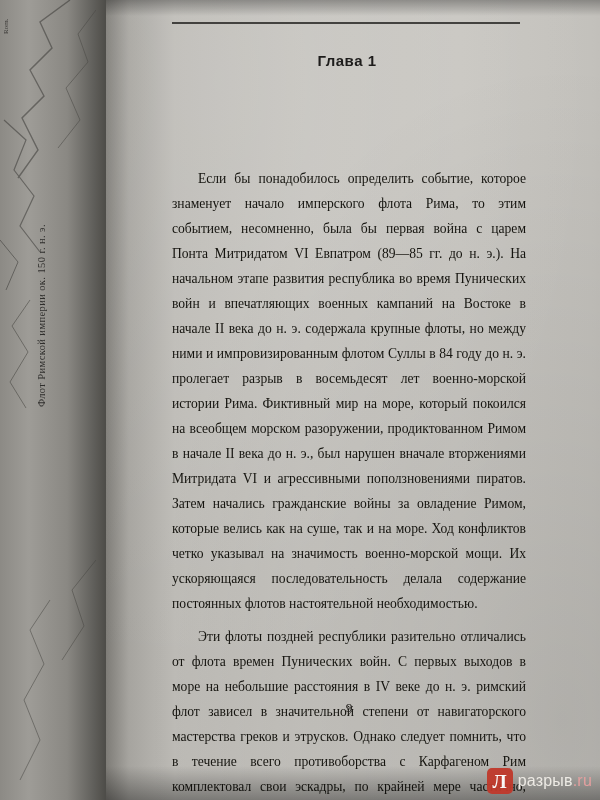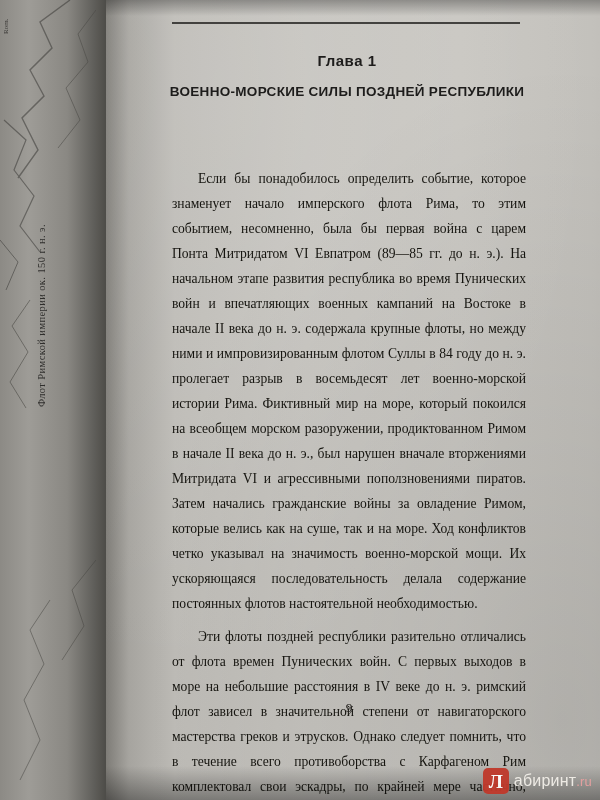--- a/index.html
+++ b/index.html
@@ -189,21 +189,21 @@
     line-height: 1;
   }
   .wm-text {
     font-family: "Liberation Sans", sans-serif;
     font-size: 16px;
     color: #f2efe9;
     letter-spacing: 0.2px;
   }
   .wm-text .ru {
     color: #e8a0a0;
-    font-size: 13px;
+    font-size: 16px;
   }
 </style>
 </head>
 <body>
 
 <div class="photo">
 
   <div class="spine"></div>
 
   <div class="left-page">
@@ -220,34 +220,33 @@
     <div class="vcaption">Флот Римской империи ок. 150 г. н. э.</div>
   </div>
 
   <div class="right-page">
     <div class="page-grain"></div>
 
     <div class="top-rule"></div>
 
     <div class="chapter-block">
       <div class="chapter-num">Глава 1</div>
-      <div class="chapter-title">ВОЕННО-МОРСКИЕ СИЛЫ ПОЗДНЕЙ РЕСПУБЛИКИ</div>
     </div>
 
     <div class="body-text">
       <p class="indent">Если бы понадобилось определить событие, которое знаменует начало имперского флота Рима, то этим событием, несомненно, была бы первая война с царем Понта Митридатом VI Евпатром (89—85 гг. до н. э.). На начальном этапе развития республика во время Пунических войн и впечатляющих военных кампаний на Востоке в начале II века до н. э. содержала крупные флоты, но между ними и импровизированным флотом Суллы в 84 году до н. э. пролегает разрыв в восемьдесят лет военно-морской истории Рима. Фиктивный мир на море, который покоился на всеобщем морском разоружении, продиктованном Римом в начале II века до н. э., был нарушен вначале вторжениями Митридата VI и агрессивными поползновениями пиратов. Затем начались гражданские войны за овладение Римом, которые велись как на суше, так и на море. Ход конфликтов четко указывал на значимость военно-морской мощи. Их ускоряющаяся последовательность делала содержание постоянных флотов настоятельной необходимостью.</p>
       <p class="indent">
         <span>Эти флоты поздней республики разительно отличались от флота времен Пунических войн. С первых выходов в море на небольшие расстояния в IV веке до н. э. римский флот зависел в значительной степени от навигаторского мастерства греков и этрусков. Однако следует помнить, что в течение всего противоборства с Карфагеном Рим комплектовал свои эскадры, по крайней мере частично, своими гражданами и строил корабли для этих эскадр за свой счет</span><sup>1</sup><span>. Он вменял в круг обязанностей (</span>
       </p>
     </div>
 
     <div class="folio">9</div>
   </div>
 
   <div class="top-shadow"></div>
   <div class="bottom-shadow"></div>
 
   <div class="watermark">
     <div class="wm-badge">Л</div>
-    <div class="wm-text"><span>абиринт</span><span class="ru">.ru</span></div>
+    <div class="wm-text"><span>разрыв</span><span class="ru">.ru</span></div>
   </div>
 
 </div>
 
 </body></html>

